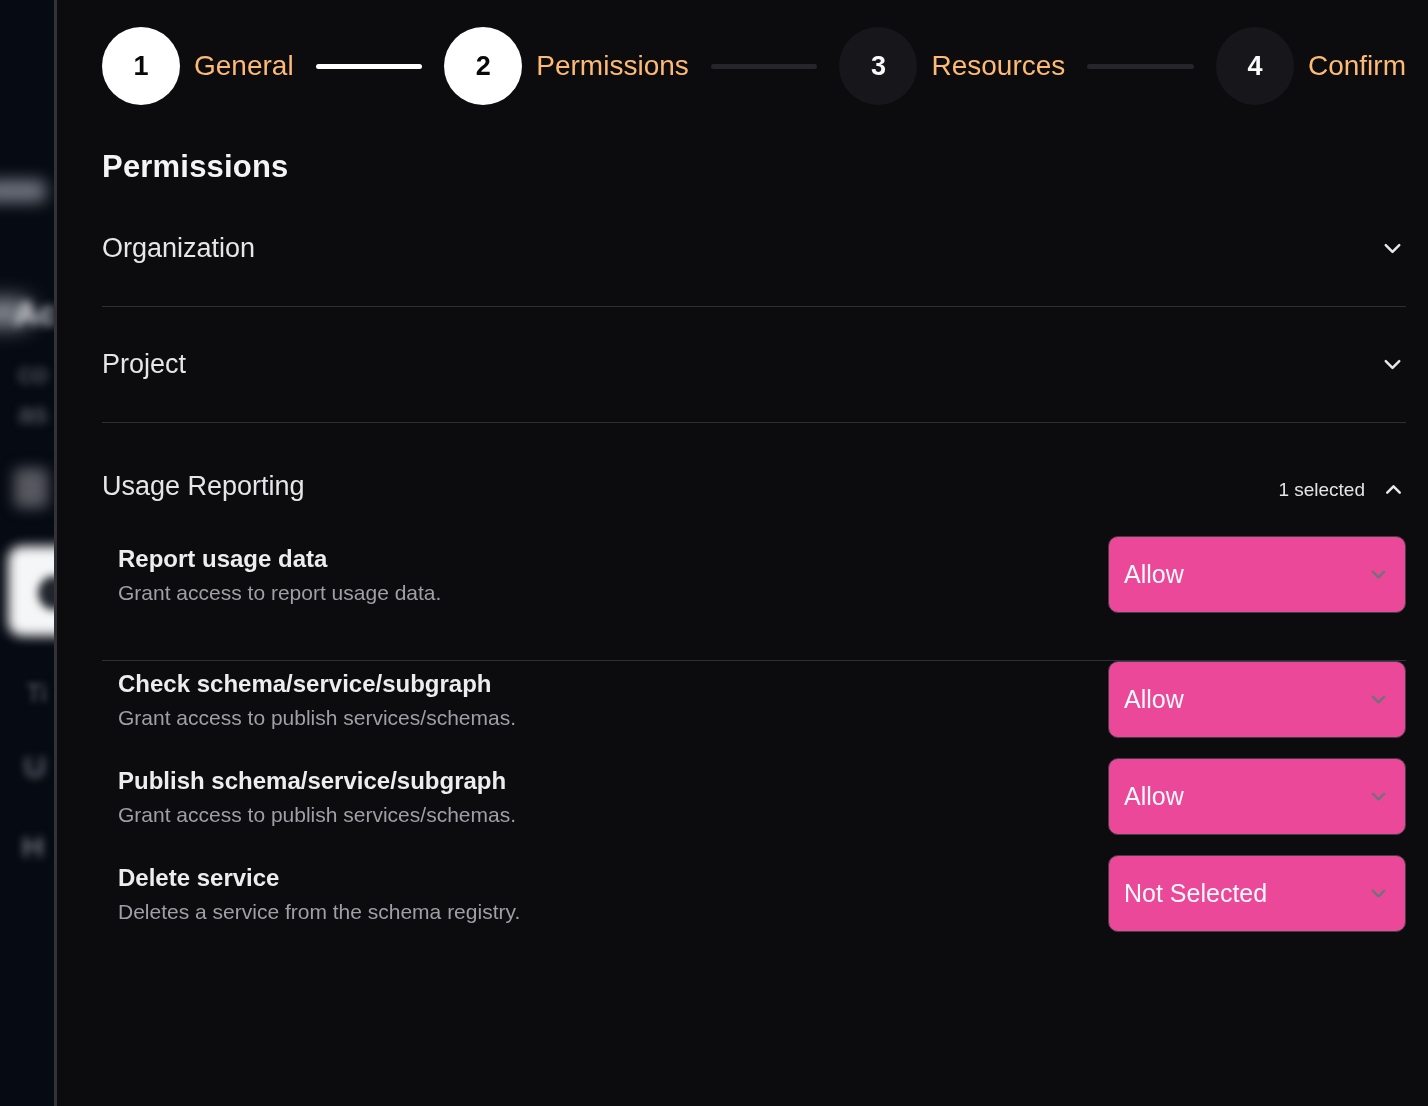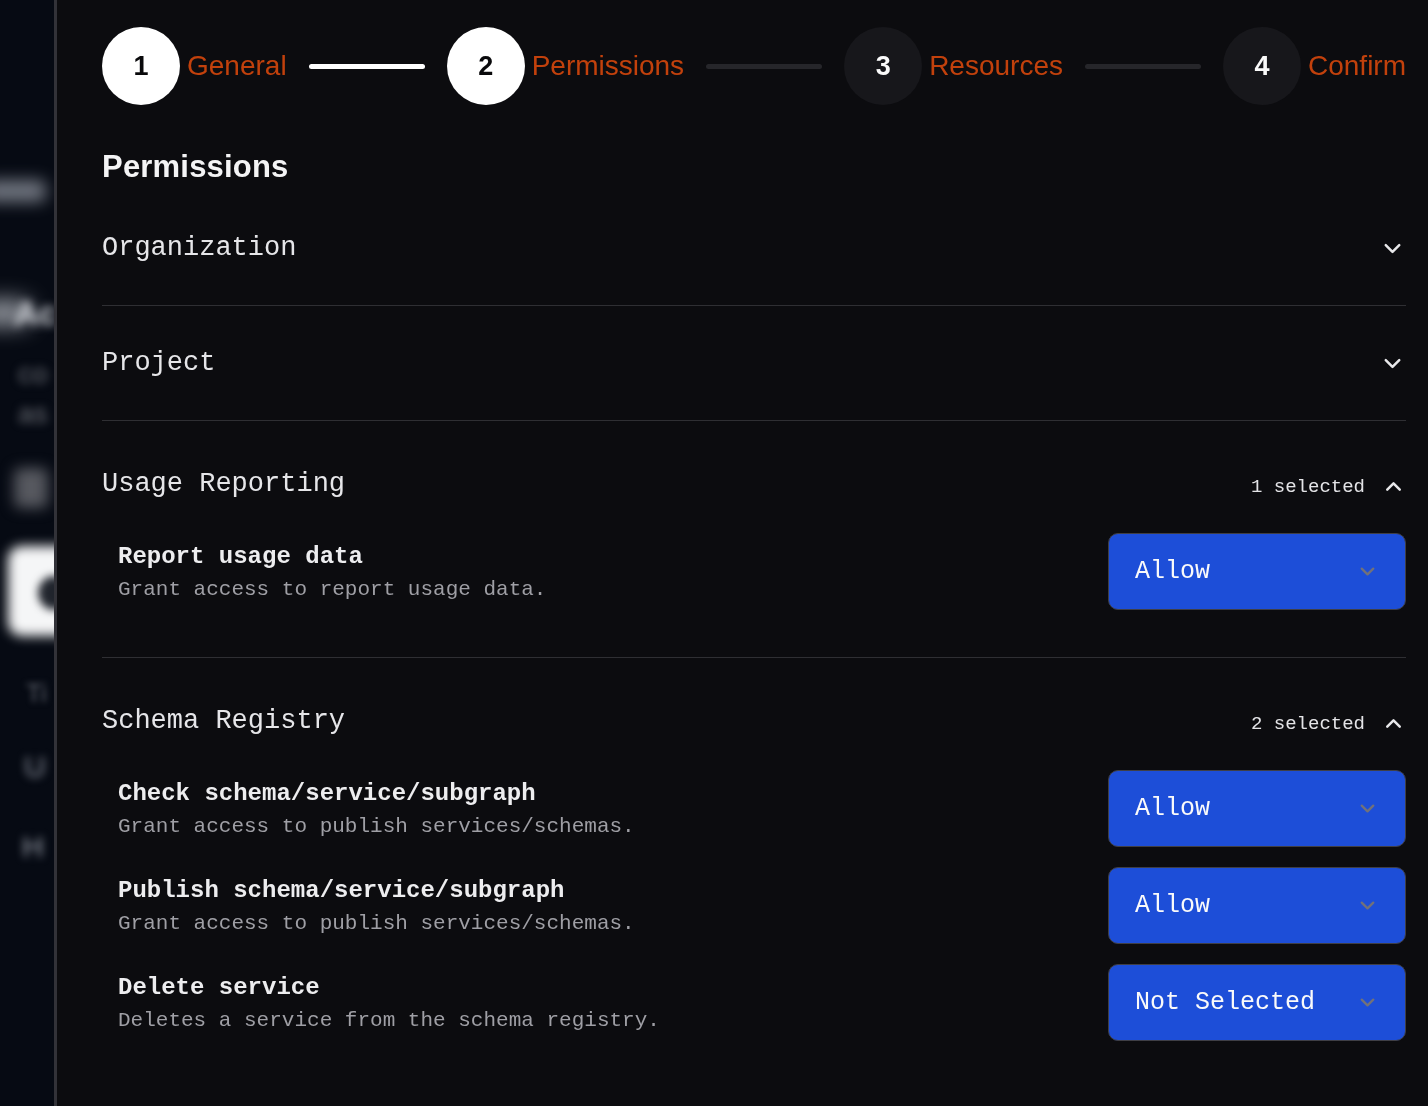--- a/index.html
+++ b/index.html
@@ -43,30 +43,30 @@
   
   .stepper { margin-top:27px; display:flex; align-items:center; }
   .step { display:flex; align-items:center; flex:0 0 auto; }
   .step-circle {
     width:78px; height:78px; border-radius:50%;
     display:flex; align-items:center; justify-content:center;
     font-size:27px; font-weight:700;
   }
   .step-circle.filled { background:#ffffff; color:#09090b; }
   .step-circle.dim    { background:#17171b; color:#fafafa; }
-  .step-label { margin-left:7px; font-size:28px; color:#c2410c; }
+  .step-label { margin-left:14px; font-size:28px; color:#fdba74; }
   .connector { flex:1 1 auto; height:5px; border-radius:3px; margin:0 22px; }
   .connector.done { background:#ffffff; }
   .connector.todo { background:#26262a; }
 
   
   .page-title { margin-top:44px; font-size:31px; font-weight:700; color:#f4f4f5; letter-spacing:.2px; }
 
   
-  .sections { margin-top:6px;font-family:Liberation Mono, monospace; }
+  .sections { margin-top:6px; }
   .sec { border-bottom:1px solid #2f2f33; }
   .sec:last-child { border-bottom:none; }
   .sec-header {
     display:flex; justify-content:space-between; align-items:center;
     cursor:pointer;
   }
   .sec.collapsed .sec-header { padding:42px 0; }
   .sec.expanded  .sec-header { padding:48px 0 34px 0;align-items:flex-end; }
   .sec-title { font-size:27px; font-weight:500; color:#e6e6e9; }
   .sec-meta { display:flex; align-items:center; gap:16px; }
@@ -77,23 +77,23 @@
     display:flex; justify-content:space-between; align-items:center;
     margin-bottom:20px;
   }
   .perm-row:last-child { margin-bottom:0; }
   .perm-text { padding-left:16px; }
   .perm-title { font-size:24px; font-weight:700; color:#ededef; }
   .perm-desc  { font-size:21px; color:#9f9fa5; margin-top:8px; }
 
   .select-box {
     width:298px; height:77px; flex:0 0 auto;
-    border:1px solid #3f3f46; border-radius:10px; background:#1d4ed8;
+    border:1px solid #3f3f46; border-radius:10px; background:#ec4899;
     display:flex; align-items:center; justify-content:space-between;
-    padding:0 26px; cursor:pointer;
+    padding:0 15px; cursor:pointer;
   }
   .select-value { font-size:25px; color:#fafafa; }
 
   .chev { display:block; }
 </style>
 </head>
 <body>
 
 <div class="sidebar-strip">
   <div class="blob-pill"></div>
@@ -182,31 +182,20 @@
           <span>
             <svg class="chev" width="23" height="23" viewBox="0 0 24 24">
                 <polyline points="6 9 12 15 18 9" fill="none" stroke="#71717a" stroke-width="2.4" stroke-linecap="round" stroke-linejoin="round"></polyline>
               </svg>
           </span>
         </div>
       </div>
     </div>
 
     <div class="sec expanded">
-      <div class="sec-header">
-        <div class="sec-title">Schema Registry</div>
-        <div class="sec-meta">
-          <span class="sel-count">2 selected</span>
-          <span>
-            <svg class="chev" width="25" height="25" viewBox="0 0 24 24">
-                <polyline points="6 15 12 9 18 15" fill="none" stroke="#e8e8ea" stroke-width="2.4" stroke-linecap="round" stroke-linejoin="round"></polyline>
-              </svg>
-          </span>
-        </div>
-      </div>
 
       <div class="perm-row">
         <div class="perm-text">
           <div class="perm-title">Check schema/service/subgraph</div>
           <div class="perm-desc">Grant access to publish services/schemas.</div>
         </div>
         <div class="select-box">
           <span class="select-value">Allow</span>
           <span>
             <svg class="chev" width="23" height="23" viewBox="0 0 24 24">

